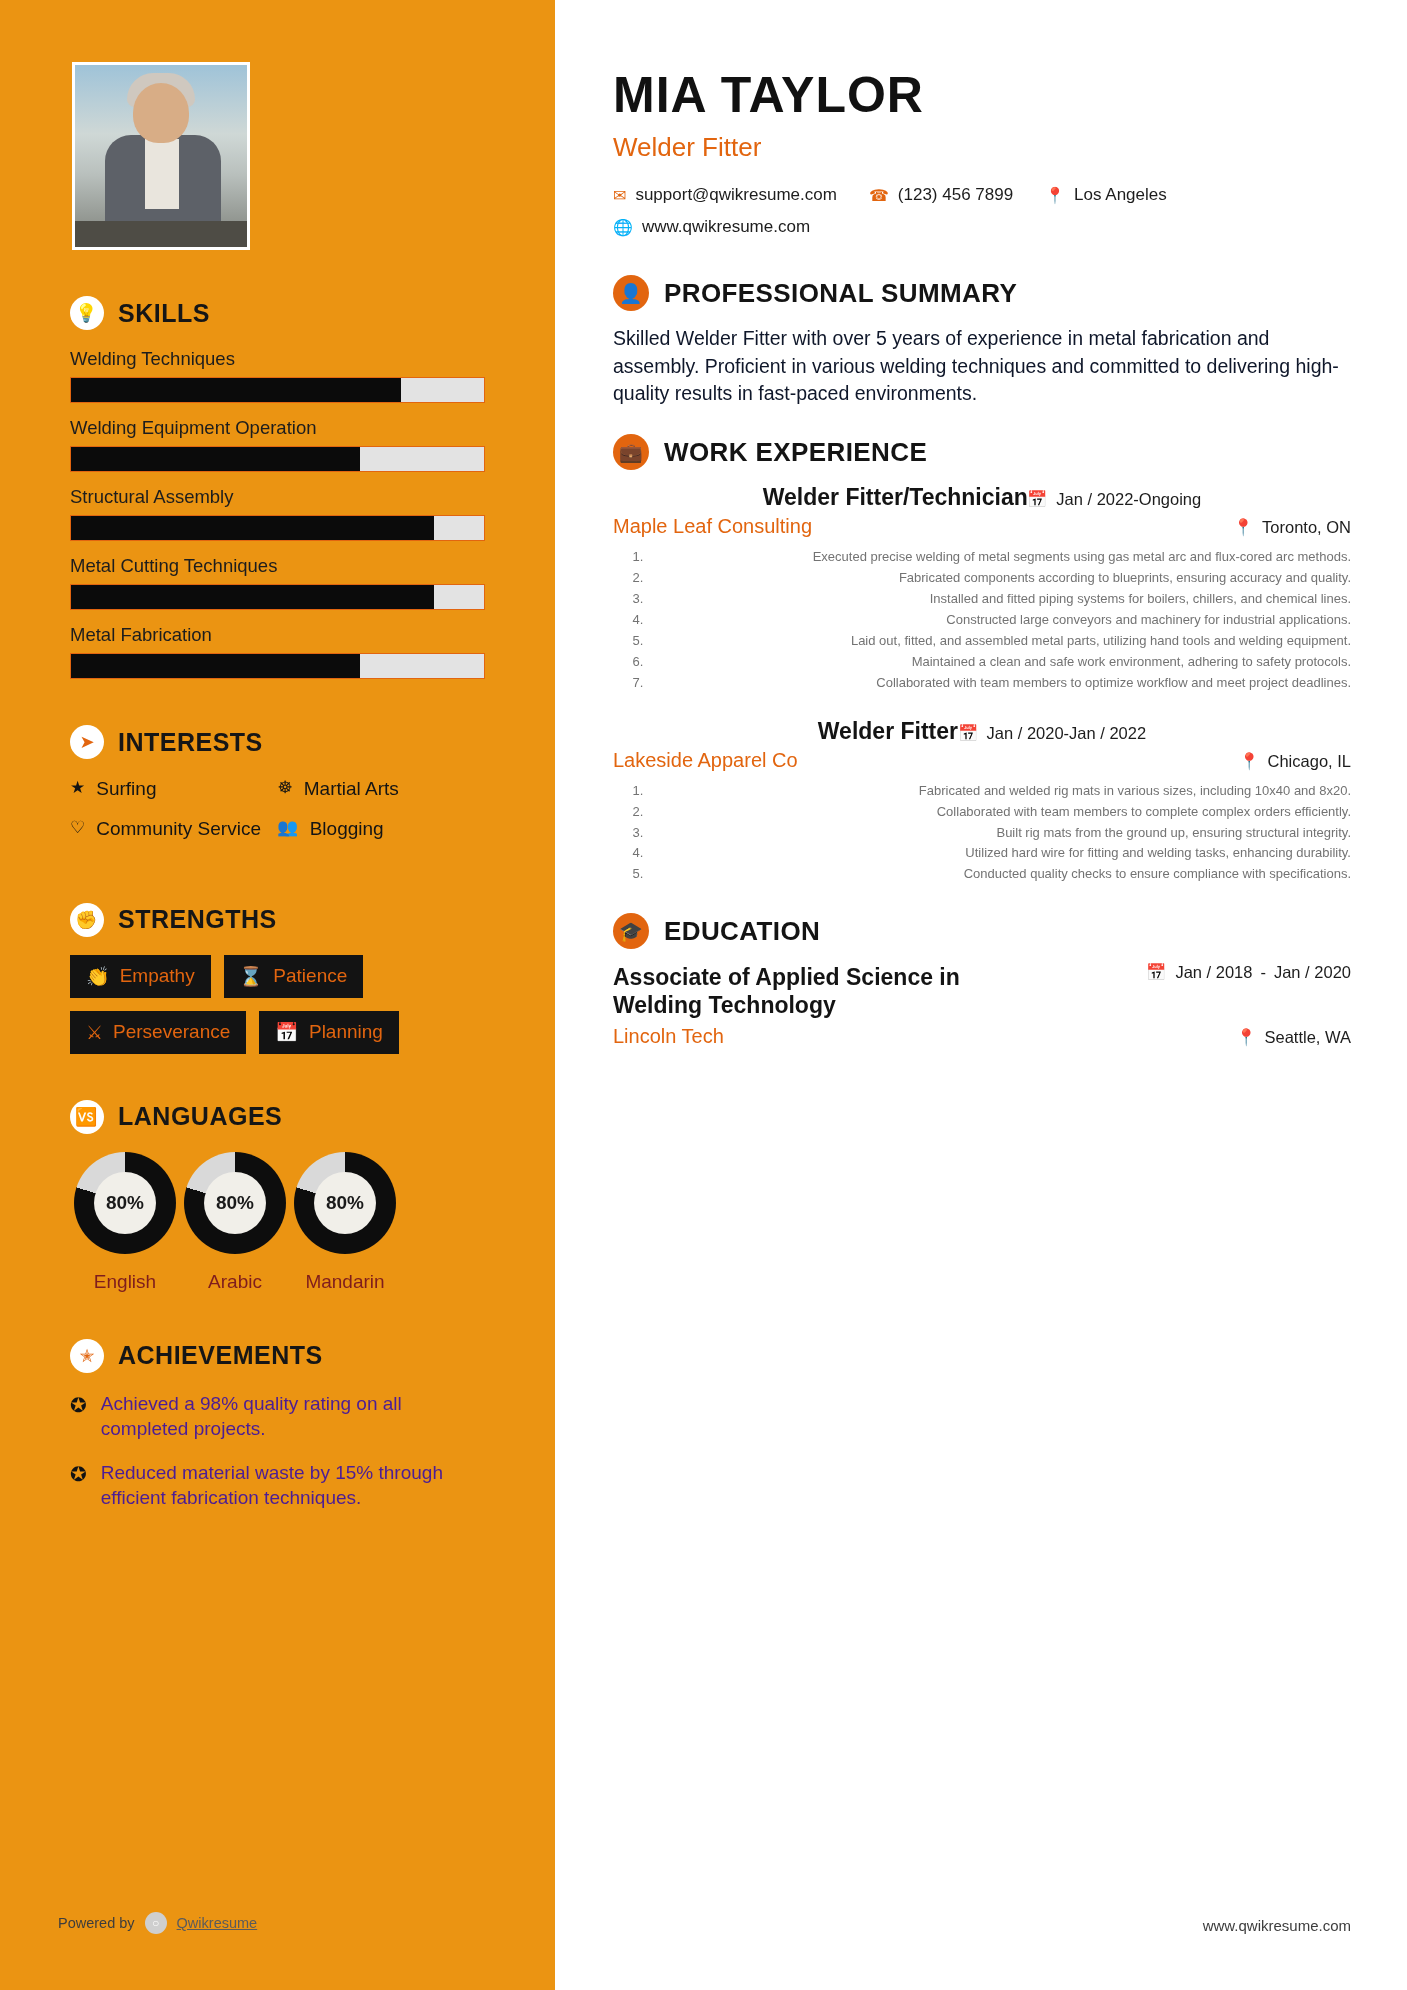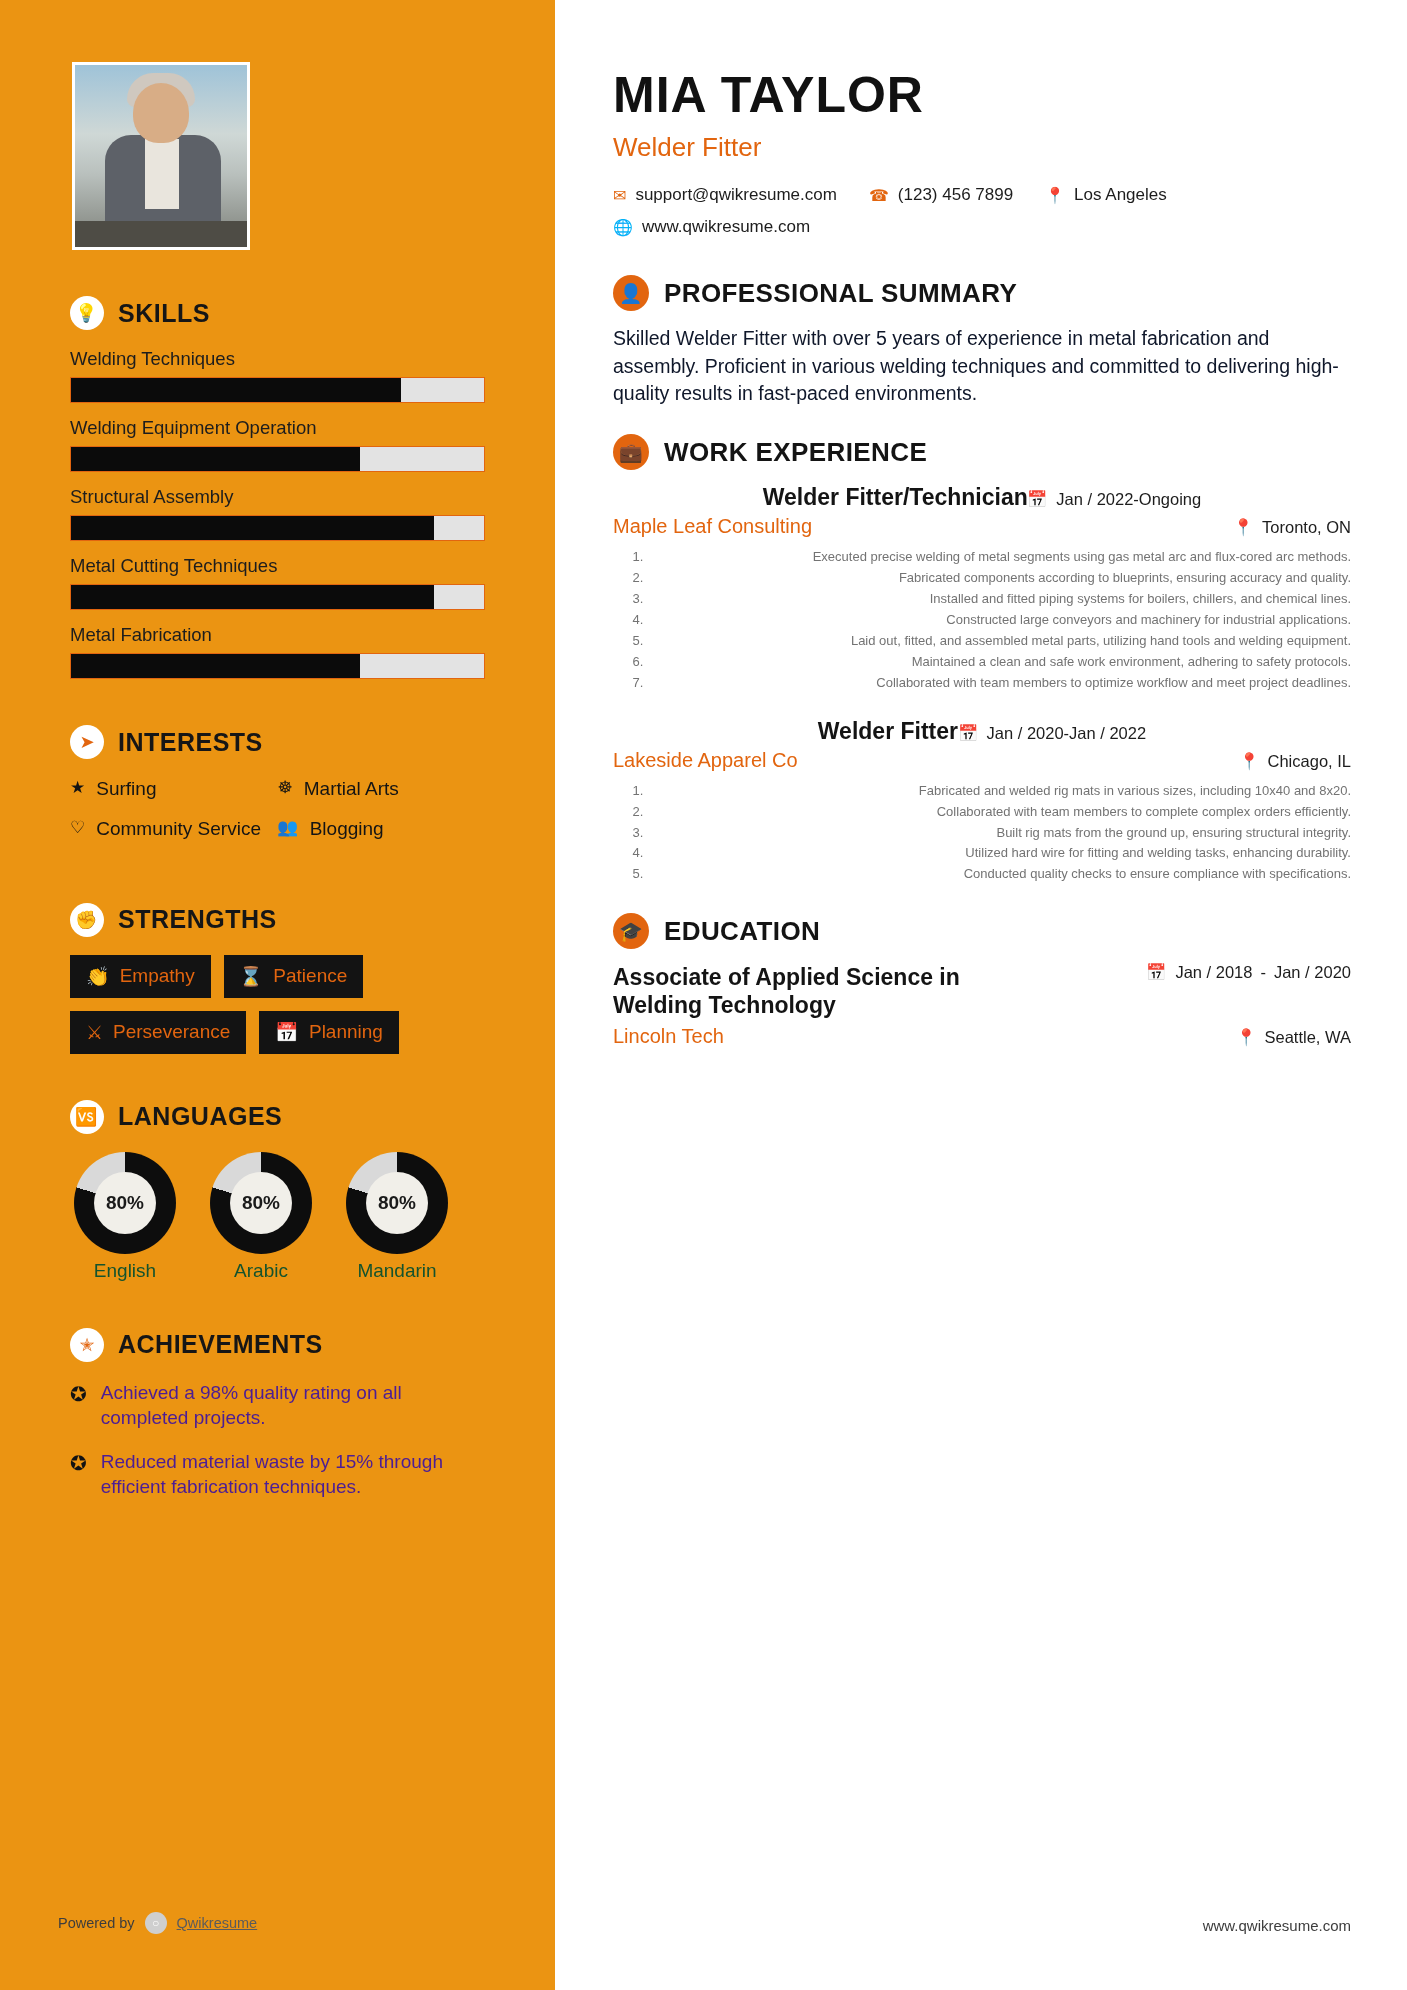--- a/index.html
+++ b/index.html
@@ -76,33 +76,33 @@
     font-size: 19px; color: #141414; margin-bottom: 16px; line-height: 1.25;
   }
   .int-item .gi { font-size: 17px; color: #131313; line-height: 1.3; }
 
   .str-grid { display: flex; flex-wrap: wrap; gap: 13px; }
   .str-chip {
     background: #131313; color: #e2650f; font-size: 19px;
     padding: 10px 16px; display: flex; align-items: center; gap: 10px;
   }
 
-  .lang-row { display: flex; gap: 26px; margin-top: 6px; }
+  .lang-row { display: flex; margin-top: 6px; }
   .lang { width: 110px; text-align: center; }
   .donut {
     width: 102px; height: 102px; border-radius: 50%;
     display: flex; align-items: center; justify-content: center;
     margin: 0 auto;
   }
   .donut-inner {
     width: 62px; height: 62px; border-radius: 50%; background: #f1efe9;
     display: flex; align-items: center; justify-content: center;
     font-size: 19px; font-weight: 700; color: #1a1a1a;
   }
-  .lang-name { margin-top: 6px; font-size: 19px; color: #14532d; }
+  .lang-name { margin-top: 17px; font-size: 19px; color: #7f1d1d; }
 
   .ach-item { display: flex; gap: 14px; margin-bottom: 18px; }
   .ach-item .gi { font-size: 20px; color: #121212; margin-top: 2px; }
   .ach-text { font-size: 19px; line-height: 1.35; color: #4c1d95; }
 
   .powered {
     position: absolute; left: 58px; bottom: 56px;
     display: flex; align-items: center; gap: 10px;
     font-size: 14.5px; color: #3d3d3d;
   }

